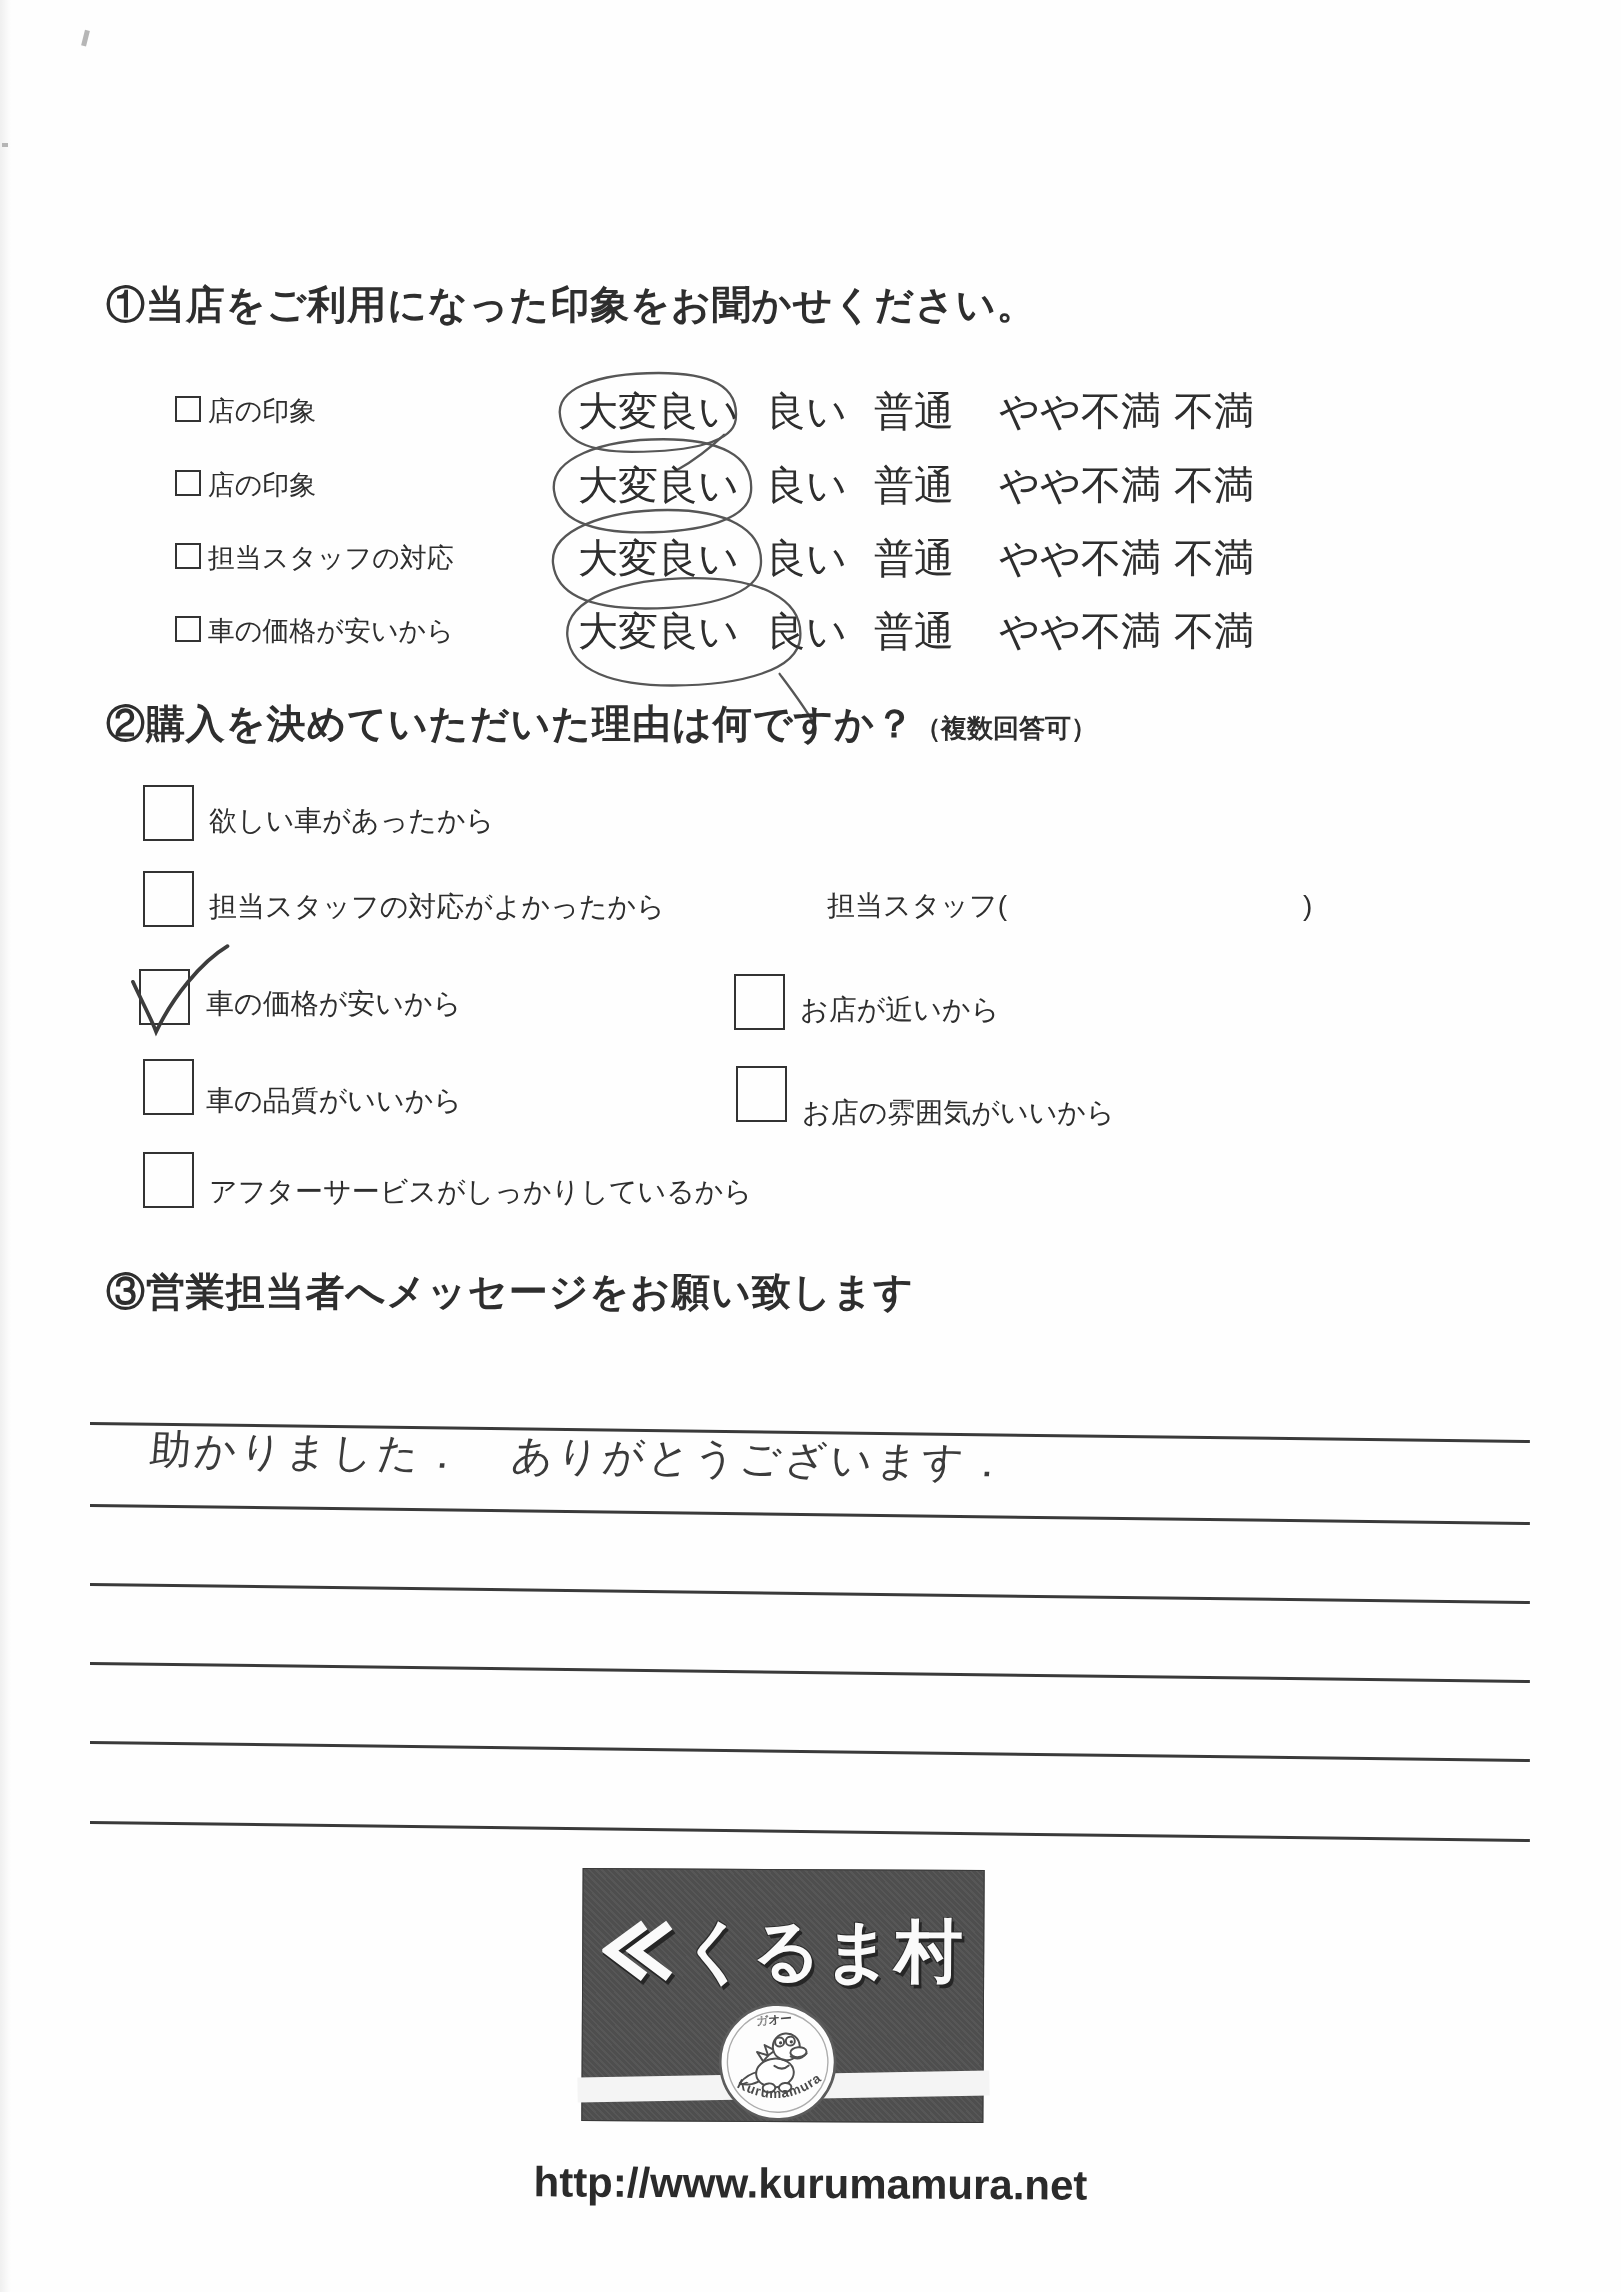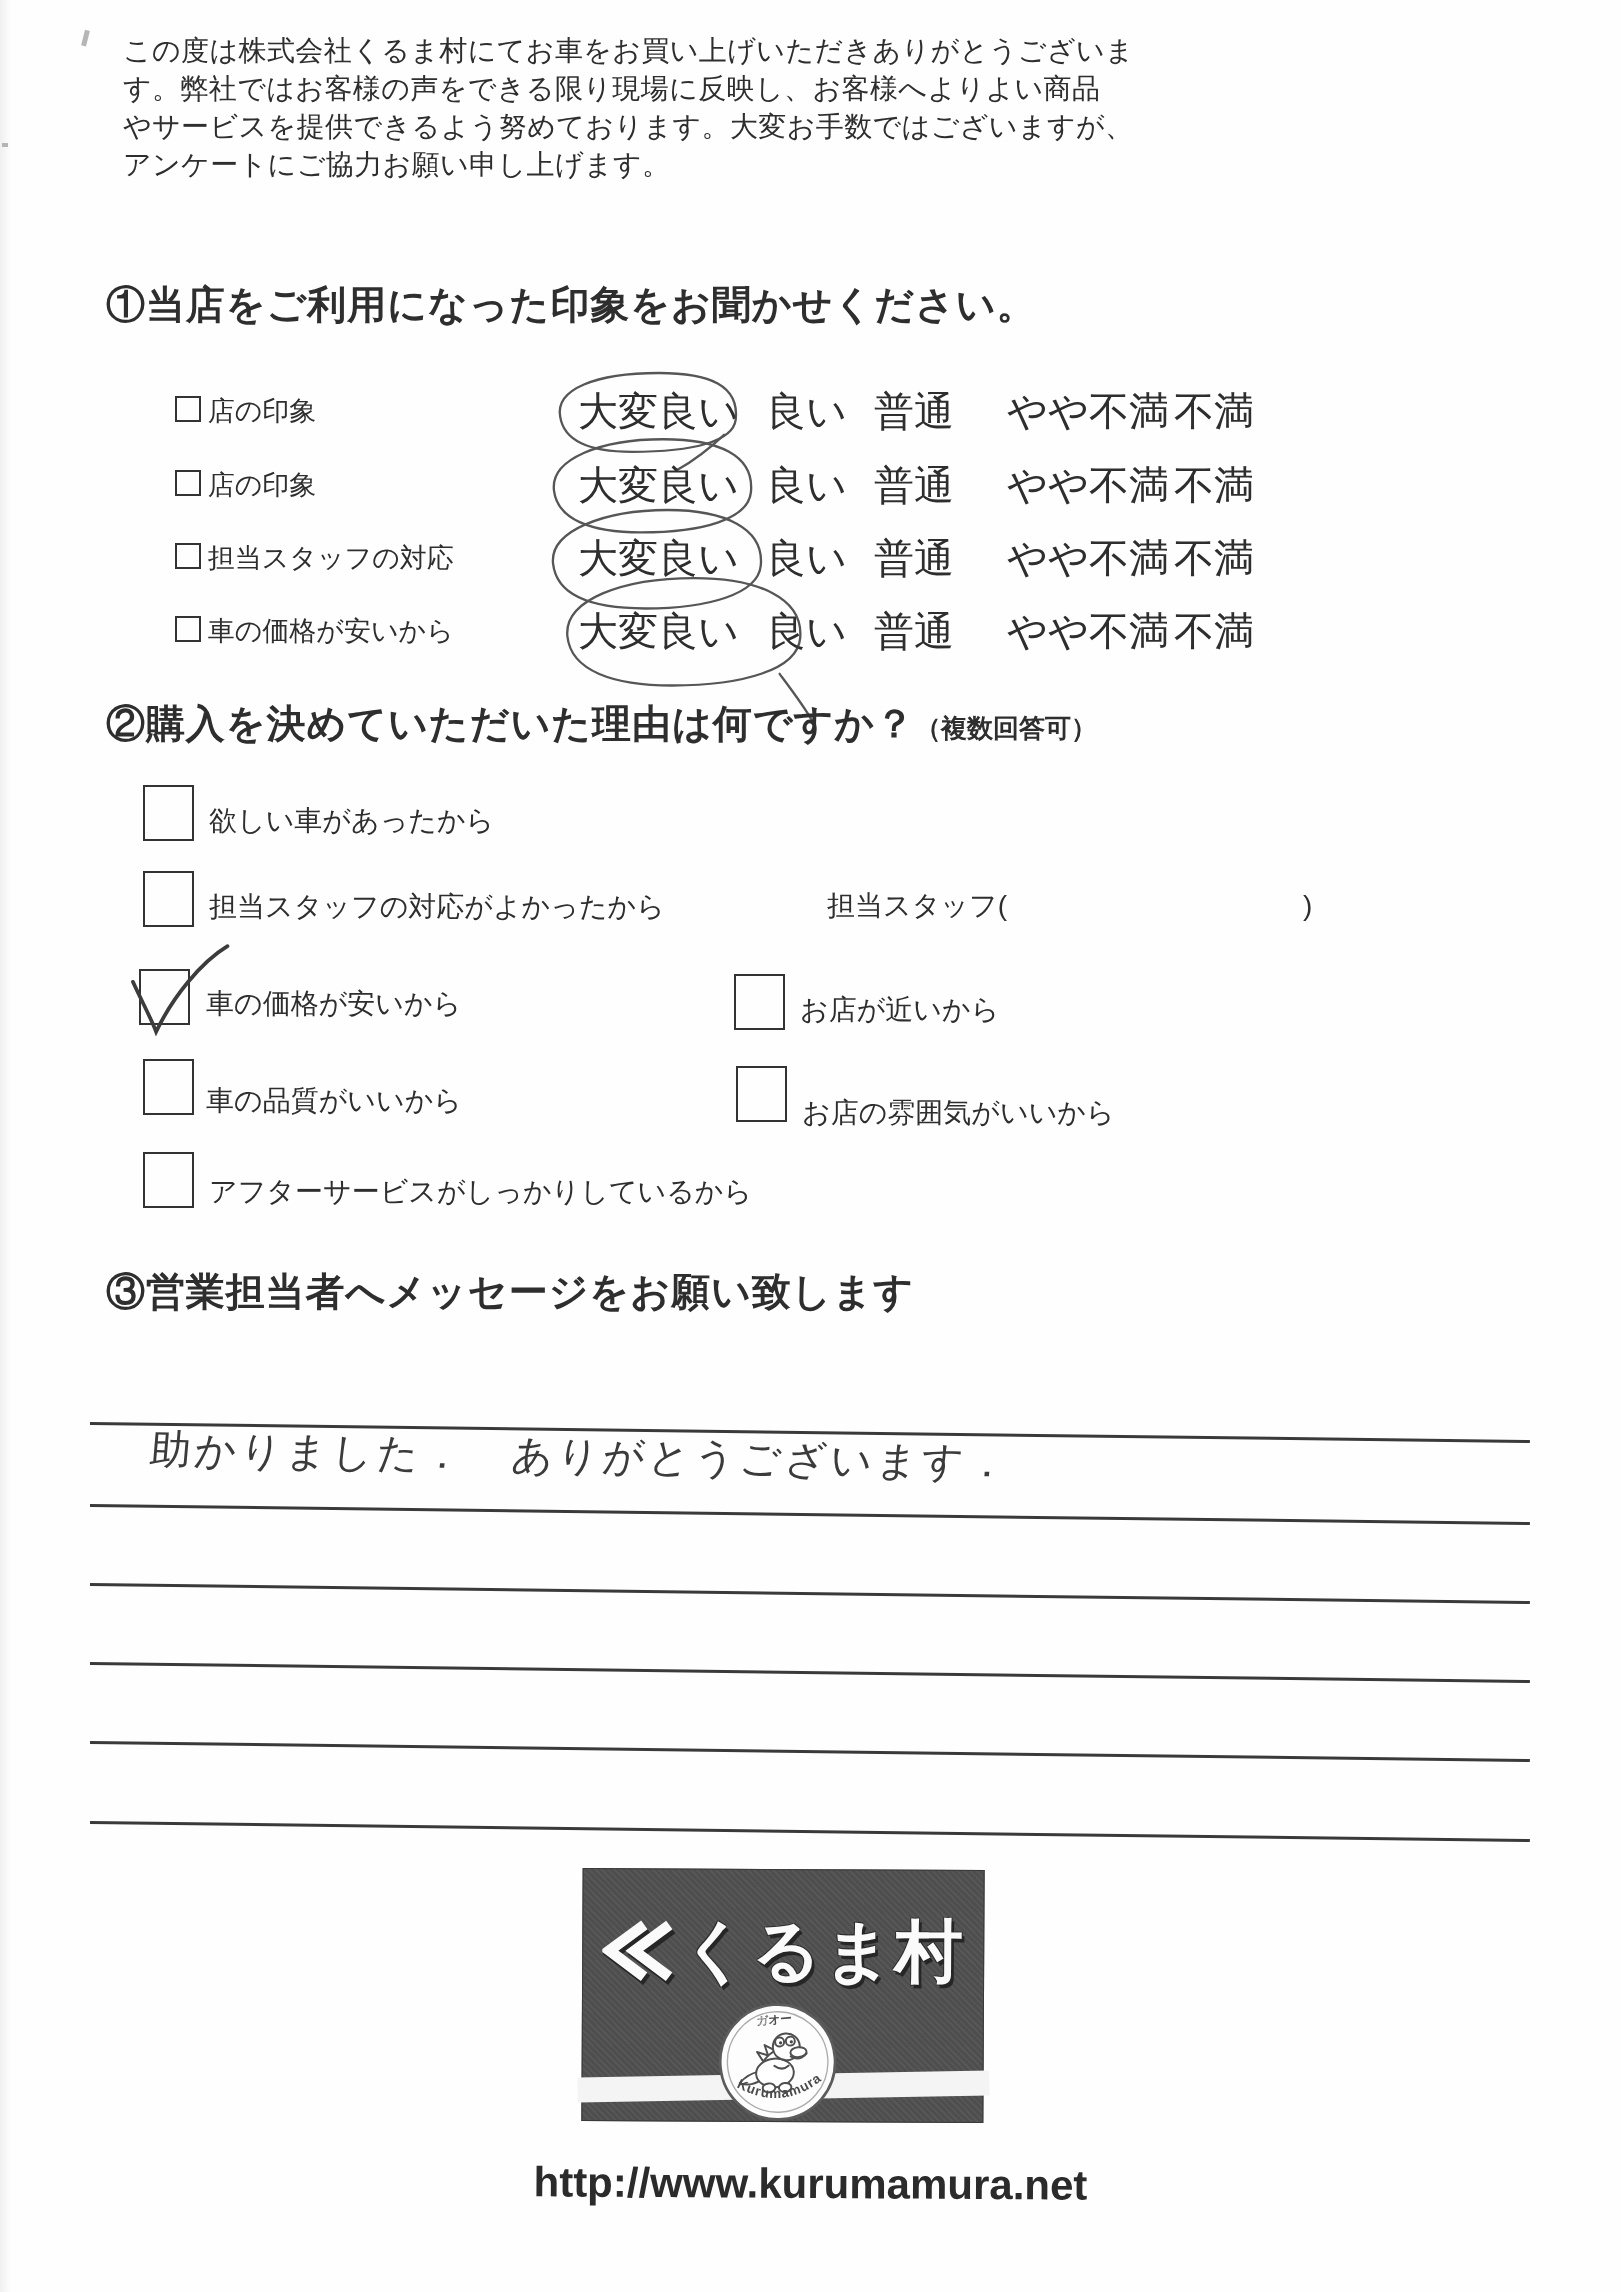--- a/index.html
+++ b/index.html
@@ -17,21 +17,21 @@
 
   .h1{position:absolute;left:106px;font-size:39px;font-weight:600;letter-spacing:0.9px;white-space:nowrap;}
   .q1-h{top:278px;}
   .q2-h{top:697px;}
   .q3-h{top:1265px;}
   .h-note{font-size:26px;font-weight:600;letter-spacing:0;}
   .rating-row{position:absolute;left:175px;height:57px;line-height:57px;width:1272px;}
   .rr-label{position:absolute;left:0;font-size:27px;font-weight:500;white-space:nowrap;}
   .sq{display:inline-block;width:21.5px;height:21.5px;border:2.2px solid #333;margin-right:7.2px;vertical-align:-1.8px;}
   .opt{position:absolute;font-size:40px;font-weight:500;white-space:nowrap;}
-  .o0{left:403px;} .o1{left:591px;text-align:right;} .o2{left:699px;} .o3{left:824px;margin-left:8px;} .o4{left:999px;}
+  .o0{left:403px;} .o1{left:591px;text-align:right;} .o2{left:699px;} .o3{left:824px;} .o4{left:999px;}
 
   .circle-overlay{position:absolute;left:484px;top:356px;width:430px;height:385px;pointer-events:none;}
   .cb-box{position:absolute;width:47px;height:52px;border:2.7px solid #333;background:transparent;}
   .cb-label{position:absolute;font-size:28px;font-weight:500;white-space:nowrap;}
   .check-overlay{position:absolute;left:124px;top:939px;width:116px;height:116px;pointer-events:none;}
   .staff-field{position:absolute;left:827px;top:887px;font-size:28px;font-weight:500;white-space:nowrap;}
   .staff-gap{display:inline-block;width:296px;}
 
   .msg-line{position:absolute;left:90px;width:1440px;height:2.7px;background:#3a3a3a;
     transform:rotate(.72deg);transform-origin:left center;}
@@ -52,26 +52,20 @@
     color:#2b2b2b;letter-spacing:0;transform:rotate(.35deg);white-space:nowrap;}
 </style>
 </head>
 <body>
 
 <div class="page">
   <div class="edge-shade"></div>
   <div class="artifact-a"></div>
   <div class="artifact-b"></div>
 
-  <div class="intro">
-    <div>この度は株式会社くるま村にてお車をお買い上げいただきありがとうございま</div>
-    <div>す。弊社ではお客様の声をできる限り現場に反映し、お客様へよりよい商品</div>
-    <div>やサービスを提供できるよう努めております。大変お手数ではございますが、</div>
-    <div>アンケートにご協力お願い申し上げます。</div>
-  </div>
 
   <div class="h1 q1-h">①当店をご利用になった印象をお聞かせください。</div>
 
   <div class="rating-row" style="top:383px;padding-left:12px;">
     <span class="rr-label"><span class="sq"></span><span>店の印象</span></span>
     <span class="opt o0">大変良い</span>
     <span class="opt o1">良い</span>
     <span class="opt o2">普通</span>
     <span class="opt o3">やや不満</span>
     <span class="opt o4">不満</span>

